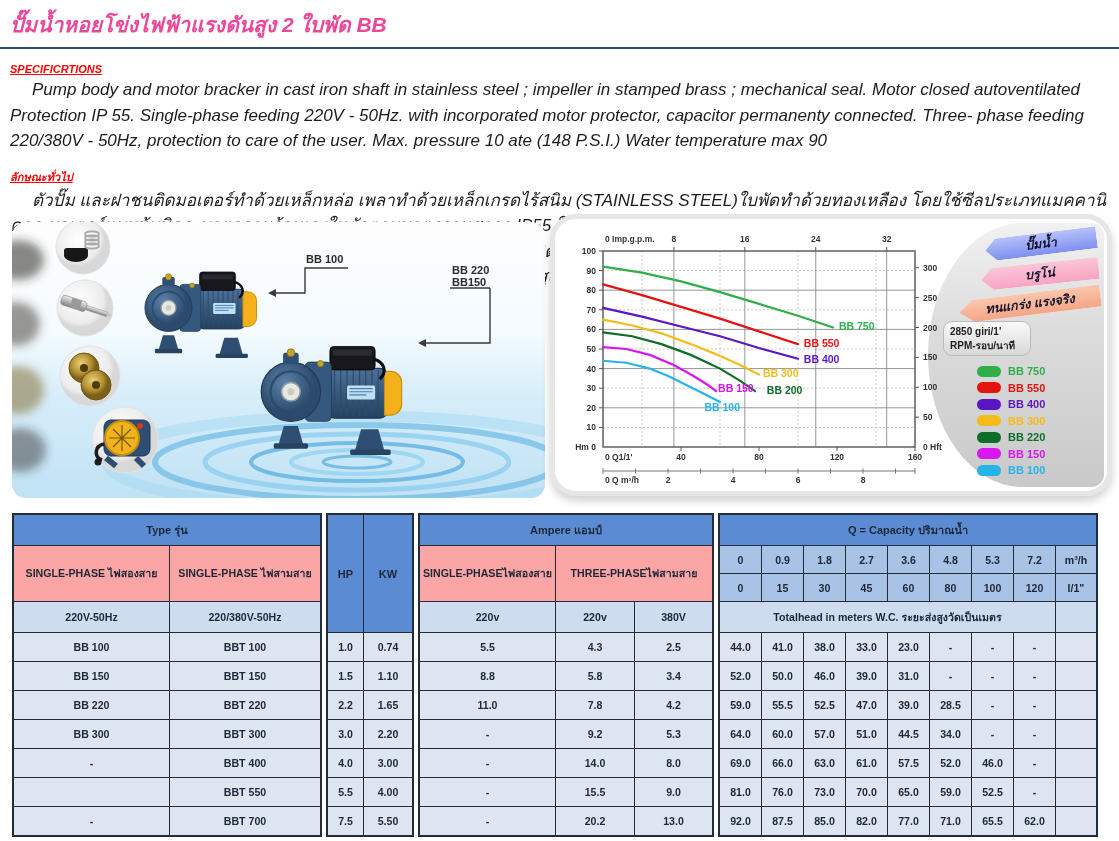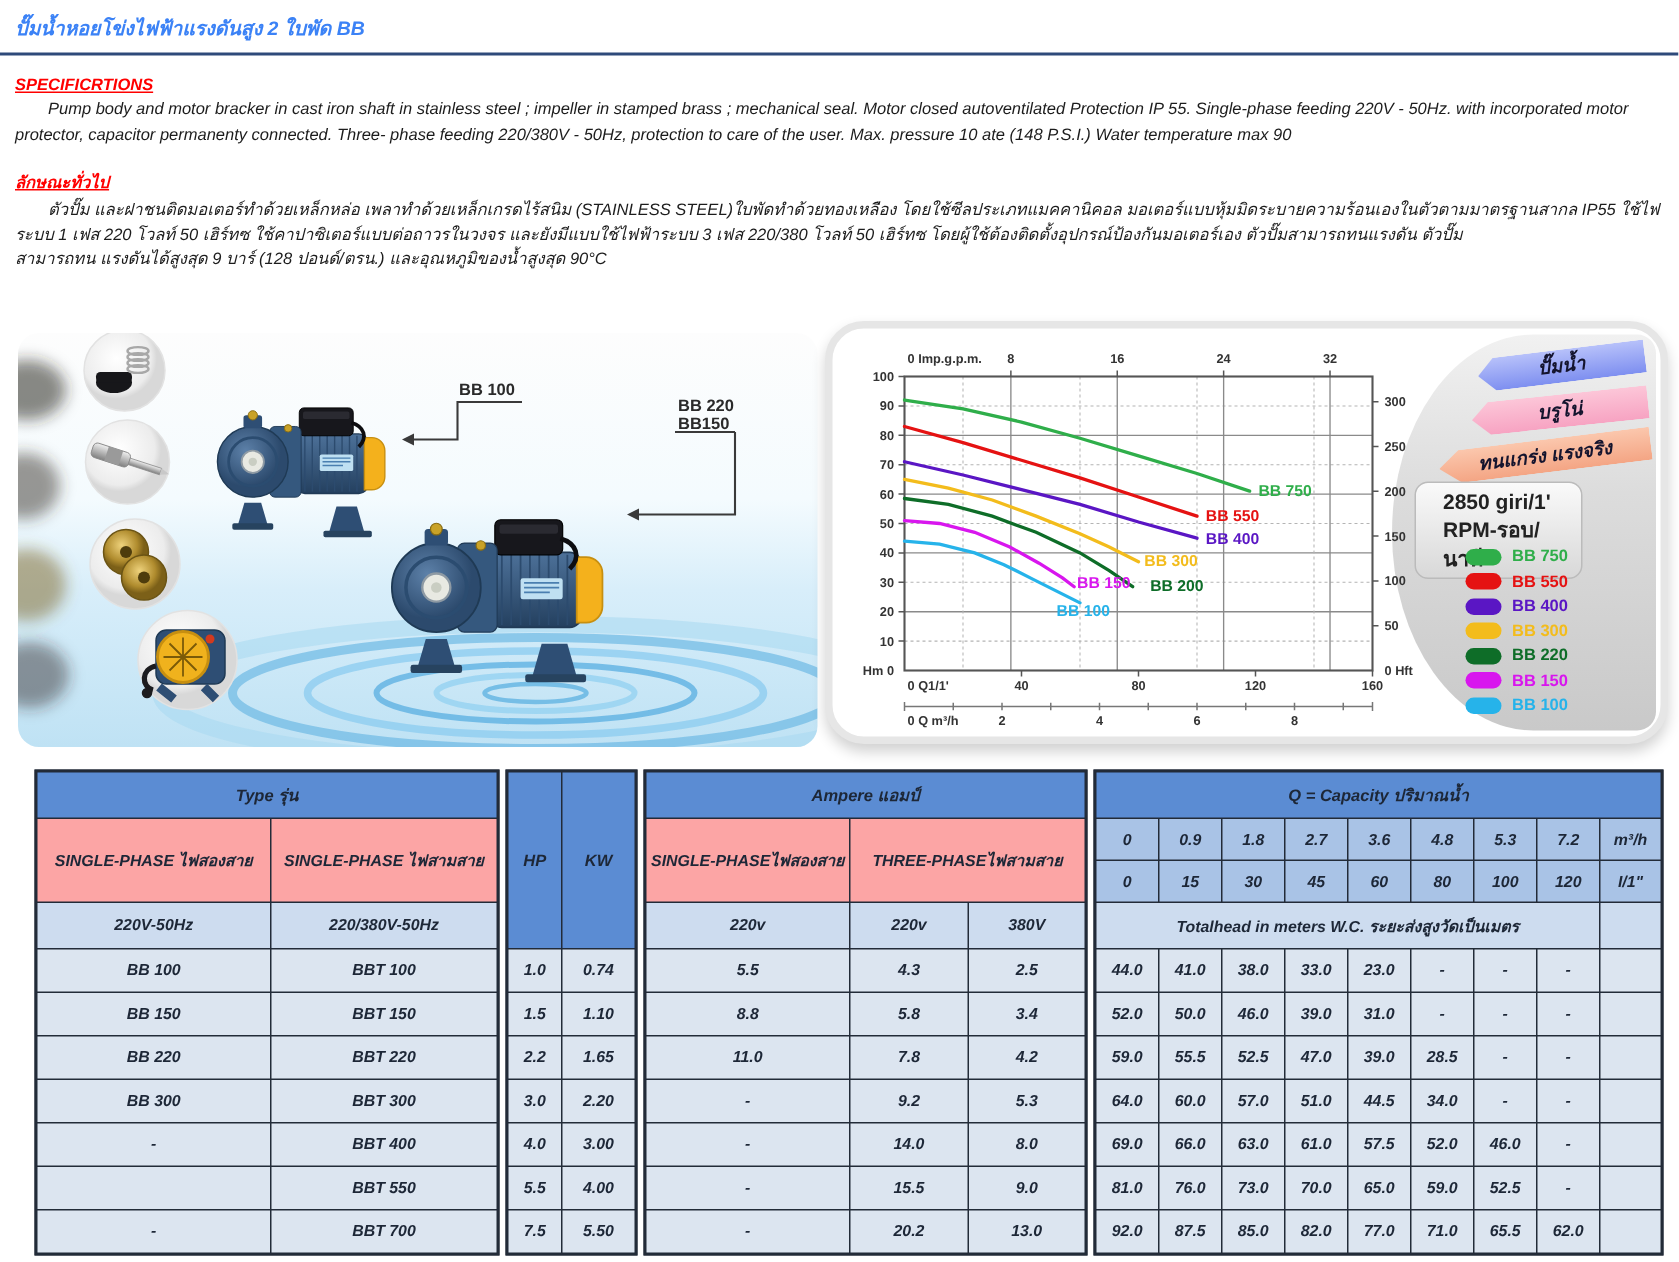--- a/index.html
+++ b/index.html
@@ -1,24 +1,24 @@
 <!DOCTYPE html>
 <html><head>
 <meta charset="utf-8">
 <style>
   html,body{margin:0;padding:0;background:#fff;}
   body{width:1119px;height:841px;position:relative;overflow:hidden;
        font-family:"Liberation Sans","DejaVu Sans",sans-serif;color:#222;}
   .page{position:absolute;inset:0;}
   
-  .doc-title{margin:8px 0 0 10px;font-size:13px;font-weight:bold;font-style:italic;color:#3b82f6;}
+  .doc-title{margin:8px 0 0 10px;font-size:21px;font-weight:bold;font-style:italic;color:#ec4899;}
   .title-rule{border:none;border-top:2px solid #2e4a7a;margin:6px 0 0 0;}
   .sec-head{margin:14px 0 2px 10px;font-size:11px;font-weight:bold;font-style:italic;
             color:#ff0000;text-decoration:underline;}
-  .sec-body{margin:2px 10px 0 10px;font-size:11px;font-style:italic;line-height:1.5;
+  .sec-body{margin:2px 10px 0 10px;font-size:17px;font-style:italic;line-height:1.5;
             color:#1c1c1c;text-indent:22px;white-space:pre-line;}
   
   .montage{position:absolute;left:12px;top:222px;width:533px;height:276px;border-radius:14px;
            overflow:hidden;background:linear-gradient(180deg,#fdfdfd 0%,#f4fbfe 40%,#d8eefa 62%,#bfe2f4 100%);}
   .montage svg{position:absolute;inset:0;}
   .chart-card{position:absolute;left:550px;top:214px;width:562px;height:282px;
               background:#ffffff;border:5px solid #e6e6e6;border-radius:26px;
               box-shadow:0 5px 9px rgba(0,0,0,.18);box-sizing:border-box;}
   .blob{position:absolute;right:3px;top:4px;bottom:4px;width:176px;
         background:linear-gradient(180deg,#f1f1f1 0%,#dcdcdc 40%,#c9c9c9 100%);
@@ -27,30 +27,30 @@
   
   .ribbon{position:absolute;height:22px;line-height:22px;text-align:center;
           font-size:12.5px;font-weight:bold;font-style:italic;color:#14142e;
           clip-path:polygon(10% 0,100% 0,100% 100%,10% 100%,0 50%);}
   .ribbon1{right:10px;top:14px;width:112px;transform:rotate(-7deg);
            background:linear-gradient(180deg,#b7c1fa,#7e8ff0);}
   .ribbon2{right:8px;top:44px;width:118px;transform:rotate(-6deg);
            background:linear-gradient(180deg,#fcc6d8,#f7a3c2);}
   .ribbon3{right:6px;top:74px;width:142px;transform:rotate(-7deg);
            background:linear-gradient(180deg,#fbc7ad,#f4a584);}
-  .rpm-box{position:absolute;left:388px;top:102px;width:74px;padding:3px 18px;
+  .rpm-box{position:absolute;left:388px;top:102px;width:74px;padding:3px 6px;
            background:linear-gradient(180deg,#fafafa,#d8d8d8);border:1px solid #bbb;border-radius:9px;
-           font-size:14px;font-weight:bold;color:#222;line-height:1.35;}
+           font-size:10px;font-weight:bold;color:#222;line-height:1.35;}
   .legend{position:absolute;left:422px;top:144px;width:128px;}
   .legend-item{display:flex;align-items:center;gap:7px;height:16.5px;}
   .legend-pill{width:24px;height:11px;border-radius:6px;flex:0 0 auto;}
   .legend-label{font-size:11px;font-weight:bold;}
   
-  .spec-table{position:absolute;left:23px;top:513px;display:flex;gap:4px;
-              font-style:italic;}
+  .spec-table{position:absolute;left:12px;top:513px;display:flex;gap:4px;
+              }
   .tgrid{display:grid;gap:1px;background:#222b38;border:2px solid #222b38;height:-moz-fit-content;height:fit-content;}
   .cell{display:flex;align-items:center;justify-content:center;text-align:center;
         font-size:10.6px;color:#1d2737;background:#dae4f0;padding:0 2px;box-sizing:border-box;}
   .cA{background:#5b8cd3;font-weight:bold;font-size:11px;}
   .cB{background:#fca5a5;font-weight:bold;font-size:10.6px;}
   .cN{background:#a9c3e6;font-weight:bold;}
   .cC{background:#cddcef;font-weight:bold;}
   .cD{background:#dce5f0;font-weight:600;}
 </style>
 </head>

